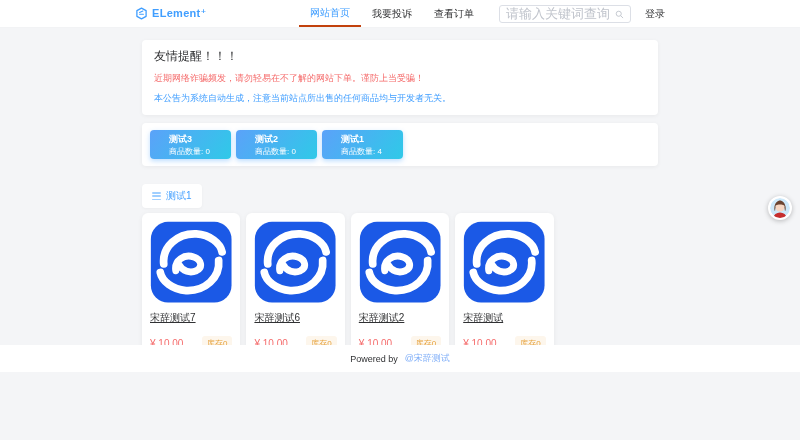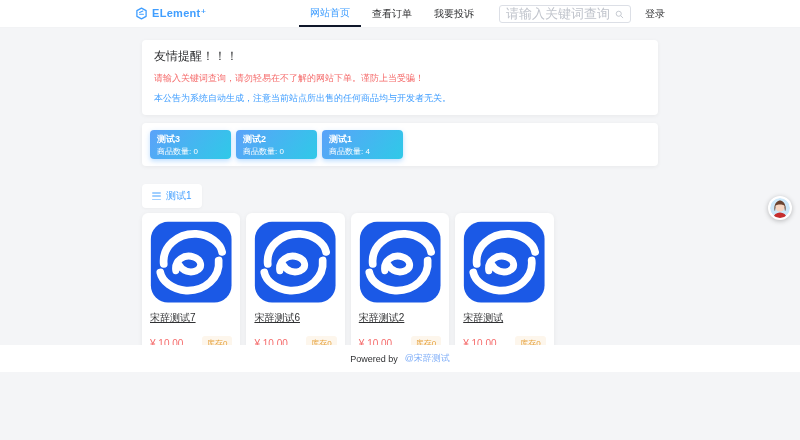--- a/index.html
+++ b/index.html
@@ -14,21 +14,21 @@
     padding:0 135px; border-bottom:1px solid #f2f3f5;
   }
   .brand { display:flex; align-items:flex-end; gap:4px; cursor:pointer; }
   .brand svg { display:block; }
   .brand-text { color:#409eff; font-size:11px; font-weight:bold; letter-spacing:.3px; }
   .nav-right { margin-left:auto; display:flex; align-items:center; height:100%; }
   .nav-item {
     font-size:10px; color:#303133; padding:0 11px; height:100%;
     display:flex; align-items:center; cursor:pointer;
   }
-  .nav-item.active { color:#409eff; border-bottom:2px solid #0f172a; }
+  .nav-item.active { color:#409eff; border-bottom:2px solid #c2410c; }
   .search-box {
     width:132px; height:18px; border:1px solid #dcdfe6; border-radius:3px;
     display:flex; align-items:center; margin:0 14px; padding:0 6px; background:#fff;
   }
   .search-box input {
     border:none; outline:none; flex:1; font-size:13px; color:#606266; min-width:0;
     font-family:inherit;
   }
   .search-box input::placeholder { color:#c0c4cc; }
   .login { font-size:10px; color:#303133; cursor:pointer; }
@@ -37,21 +37,21 @@
   .container { width:516px; margin:0 auto; }
   .card {
     background:#fff; border-radius:4px; box-shadow:0 1px 4px rgba(0,0,0,.05);
   }
   .notice { padding:8px 12px 10px; }
   .notice-title { font-size:12px; font-weight:normal; color:#303133; }
   .notice-warn { font-size:9px; color:#f56c6c; margin-top:7px; }
   .notice-info { font-size:9px; color:#409eff; margin-top:7px; }
   .cats { margin-top:8px; padding:7px 8px; display:flex; gap:5px; }
   .cat-tile {
-    width:81px; height:29px; border-radius:4px; padding:4px 7px; cursor:pointer;
+    width:81px; height:29px; border-radius:4px; padding:4px 19px; cursor:pointer;
     background:linear-gradient(125deg,#5ba2f9 0%,#2fc9e8 100%);
     color:#fff; box-shadow:0 2px 5px rgba(64,158,255,.35);
   }
   .cat-name { font-size:9px; font-weight:bold; line-height:10px; }
   .cat-count { font-size:8px; line-height:9px; margin-top:3px; }
   .section-pill {
     margin-top:18px; display:inline-flex; align-items:center; gap:5px;
     background:#fff; border-radius:4px; padding:5px 10px; cursor:pointer;
     box-shadow:0 1px 3px rgba(0,0,0,.04);
   }
@@ -94,22 +94,22 @@
       <svg width="13" height="13" viewBox="0 0 24 24">
         <path d="M12 2 L20.5 6.8 V17.2 L12 22 L3.5 17.2 V6.8 Z" fill="none" stroke="#409eff" stroke-width="2.4" stroke-linejoin="round"></path>
         <path d="M8.5 10.2 L14.5 7.4 M8.5 13.5 L15.5 13.5" stroke="#409eff" stroke-width="2" stroke-linecap="round"></path>
       </svg>
     </span>
     <span class="brand-text">ELement⁺</span>
   </div>
 
   <div class="nav-right">
     <div class="nav-item active">网站首页</div>
+    <div class="nav-item">我要投诉</div>
     <div class="nav-item">查看订单</div>
-    <div class="nav-item">我要投诉</div>
 
     <div class="search-box">
       <input type="text" placeholder="请输入关键词查询" style="">
       <span>
         <svg width="9" height="9" viewBox="0 0 12 12">
           <circle cx="5" cy="5" r="3.4" fill="none" stroke="#c0c4cc" stroke-width="1.2"></circle>
           <path d="M7.8 7.8 L10.4 10.4" stroke="#c0c4cc" stroke-width="1.2" stroke-linecap="round"></path>
         </svg>
       </span>
     </div>
@@ -117,21 +117,21 @@
     <div class="login">登录</div>
   </div>
 </div>
 
 <div class="main">
   <div class="container">
 
     
     <div class="card notice">
       <div class="notice-title">友情提醒！！！</div>
-      <div class="notice-warn">请输入关键词查询，请勿轻易在不了解的网站下单。谨防上当受骗！</div>
+      <div class="notice-warn">近期网络诈骗频发，请勿轻易在不了解的网站下单。谨防上当受骗！</div>
       <div class="notice-info">本公告为系统自动生成，注意当前站点所出售的任何商品均与开发者无关。</div>
     </div>
 
     
     <div class="card cats">
       <div class="cat-tile">
         <div class="cat-name">测试3</div>
         <div class="cat-count">商品数量: 0</div>
       </div>
       <div class="cat-tile">

